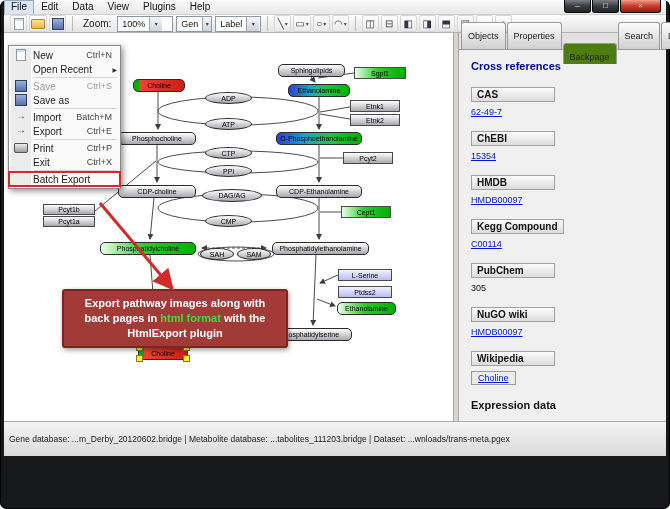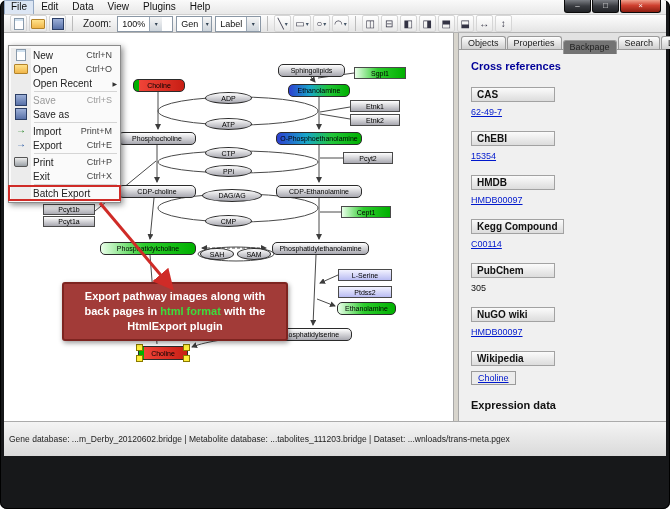--- a/index.html
+++ b/index.html
@@ -70,28 +70,28 @@
   .menu-item{position:relative;display:flex;align-items:center;height:14px;padding:0 8px 0 3px;font-size:10px;color:#222;}
   .menu-item.disabled .mi-label,.menu-item.disabled .mi-shortcut{color:#9a9a9a;}
   .mi-icon{width:18px;height:12px;display:flex;justify-content:center;align-items:center;flex:0 0 auto;}
   .mi-label{margin-left:3px;position:relative;}
   .mi-shortcut{margin-left:auto;font-size:9px;color:#444;}
   .mi-arrow{position:absolute;right:3px;font-size:6px;color:#333;}
   .menu-sep{height:1px;background:#d5d5d5;margin:1px 3px 1px 25px;}
   .menu-item.highlighted{outline:2px solid #cf2b27;outline-offset:-1px;}
 
   
-  .annotation-box{position:absolute;left:62px;top:282px;width:226px;background:#a23b38;border:2px solid #7d2420;border-radius:3px;color:#fff;font-weight:bold;font-size:11px;line-height:1.35;text-align:center;padding:5px 8px;box-sizing:border-box;z-index:12;box-shadow:1px 2px 5px rgba(0,0,0,.4);}
+  .annotation-box{position:absolute;left:62px;top:289px;width:226px;background:#a23b38;border:2px solid #7d2420;border-radius:3px;color:#fff;font-weight:bold;font-size:11px;line-height:1.35;text-align:center;padding:5px 8px;box-sizing:border-box;z-index:12;box-shadow:1px 2px 5px rgba(0,0,0,.4);}
   .annotation-box .hl{color:#3ddc3d;}
   svg.annot-arrow{position:absolute;left:0;top:0;z-index:25;pointer-events:none;}
 
   
   .tabs{display:flex;align-items:flex-end;height:17px;padding:2px 0 0 2px;background:#e2e2e2;border-bottom:1px solid #9a9a9a;gap:1px;box-sizing:border-box;}
-  .tab{font-size:9px;padding:1px 6px;border:1px solid #9a9a9a;border-bottom:none;border-radius:3px 3px 0 0;background:linear-gradient(180deg,#fdfdfd,#cfcfcf);color:#222;white-space:nowrap;}
-  .tab.active{background:#737373;position:relative;top:5px;padding-bottom:2px;}
+  .tab{font-size:9px;padding:8px 6px;border:1px solid #9a9a9a;border-bottom:none;border-radius:3px 3px 0 0;background:linear-gradient(180deg,#fdfdfd,#cfcfcf);color:#222;white-space:nowrap;}
+  .tab.active{background:#4d7c0f;position:relative;top:15px;padding-bottom:2px;}
   .panel{flex:1;padding:10px 12px;overflow:hidden;background:#f0f0f0;}
   .xref-heading{color:#000099;font-weight:bold;font-size:11px;margin-bottom:15px;}
   .xref{margin-bottom:14px;}
   .xref-header{min-width:84px;width:fit-content;padding:1px 5px;font-size:10px;font-weight:bold;background:linear-gradient(180deg,#fbfbfb,#dcdcdc);border:1px solid #a2a2a2;color:#111;margin-bottom:5px;box-sizing:border-box;}
   .xref-value{font-size:9px;color:#0018cc;text-decoration:underline;width:fit-content;display:block;}
   .xref-value.plain{color:#111;text-decoration:none;}
   .xref-value.boxed{border:1px solid #9a9a9a;background:#ececec;padding:1px 6px;}
   .expr-heading{font-weight:bold;font-size:11px;color:#111;margin-top:2px;}
 
   .statusbar{height:13px;background:linear-gradient(180deg,#f4f4f4,#dadada);border-top:1px solid #ababab;font-size:8.5px;color:#222;display:flex;align-items:center;padding:17px 5px;white-space:nowrap;overflow:hidden;}
@@ -320,27 +320,20 @@
     <div id="file-menu-items">
         <div class="menu-item">
           <span class="mi-icon">
             <span class="ic ic-new"></span>
           </span>
           <span class="mi-label">New</span>
           <span class="mi-shortcut">Ctrl+N</span>
         </div>
         <div class="menu-item">
           <span class="mi-icon">
-            <span class="ic ic-open"></span>
-          </span>
-          <span class="mi-label">Open</span>
-          <span class="mi-shortcut">Ctrl+O</span>
-        </div>
-        <div class="menu-item">
-          <span class="mi-icon">
             <span class="ic ic-blank"></span>
           </span>
           <span class="mi-label">Open Recent</span>
           <span class="mi-shortcut"></span>
           <span class="mi-arrow">▶</span>
         </div>
         <div class="menu-sep"></div>
         <div class="menu-item disabled">
           <span class="mi-icon">
             <span class="ic ic-save"></span>
@@ -354,21 +347,21 @@
           </span>
           <span class="mi-label">Save as</span>
           <span class="mi-shortcut"></span>
         </div>
         <div class="menu-sep"></div>
         <div class="menu-item">
           <span class="mi-icon">
             <span class="ic ic-import"></span>
           </span>
           <span class="mi-label">Import</span>
-          <span class="mi-shortcut">Print+M</span>
+          <span class="mi-shortcut">Batch+M</span>
         </div>
         <div class="menu-item">
           <span class="mi-icon">
             <span class="ic ic-export"></span>
           </span>
           <span class="mi-label">Export</span>
           <span class="mi-shortcut">Ctrl+E</span>
         </div>
         <div class="menu-sep"></div>
         <div class="menu-item">

